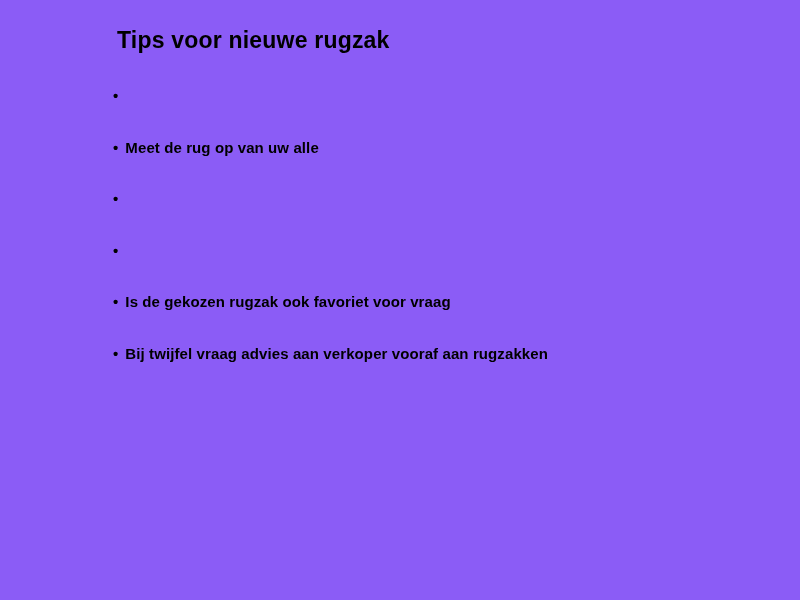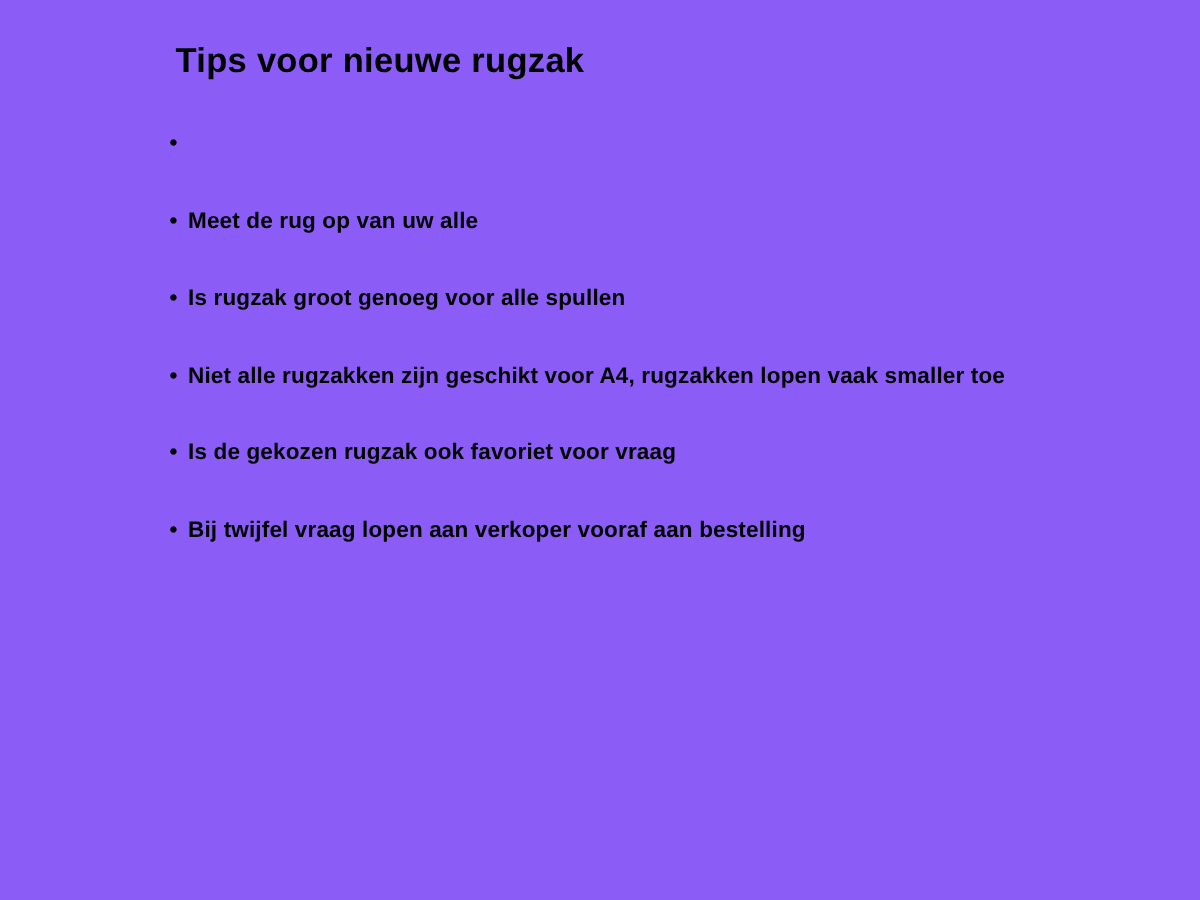--- a/index.html
+++ b/index.html
@@ -61,28 +61,26 @@
   <ul class="bullets">
     <li class="bullet">
       <span class="dot">•</span>
     </li>
     <li class="bullet">
       <span class="dot">•</span>
       <span>Meet de rug op van uw alle</span>
     </li>
     <li class="bullet">
       <span class="dot">•</span>
-      <span>Is rugzak groot genoeg voor alle spullen</span>
     </li>
     <li class="bullet">
       <span class="dot">•</span>
-      <span>Niet alle rugzakken zijn geschikt voor A4, rugzakken lopen vaak smaller toe</span>
     </li>
     <li class="bullet">
       <span class="dot">•</span>
       <span>Is de gekozen rugzak ook favoriet voor vraag</span>
     </li>
     <li class="bullet">
       <span class="dot">•</span>
-      <span>Bij twijfel vraag lopen aan verkoper vooraf aan bestelling</span>
+      <span>Bij twijfel vraag advies aan verkoper vooraf aan rugzakken</span>
     </li>
   </ul>
 </div>
 
 </body></html>

